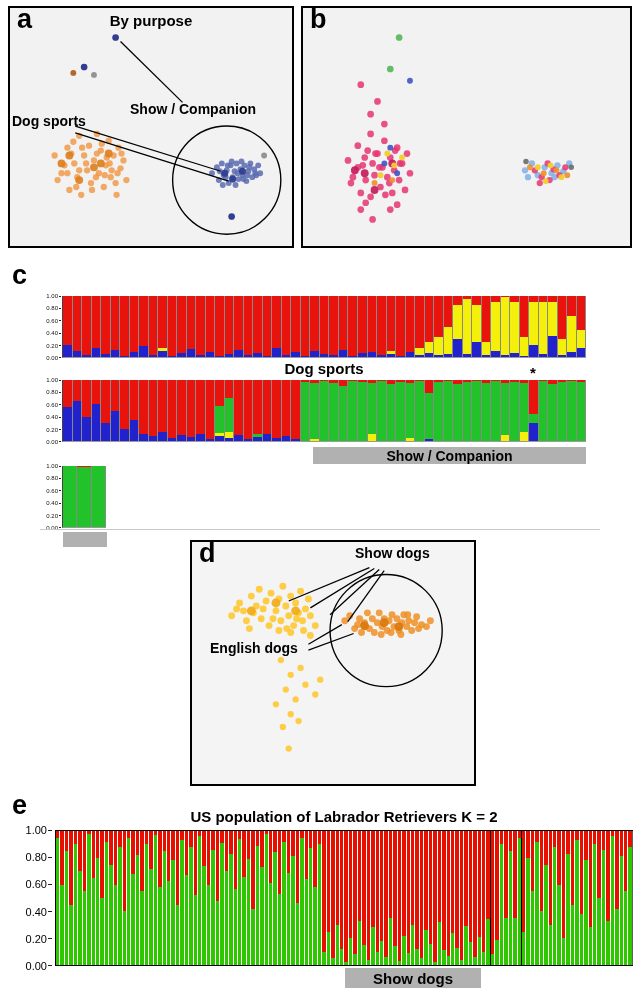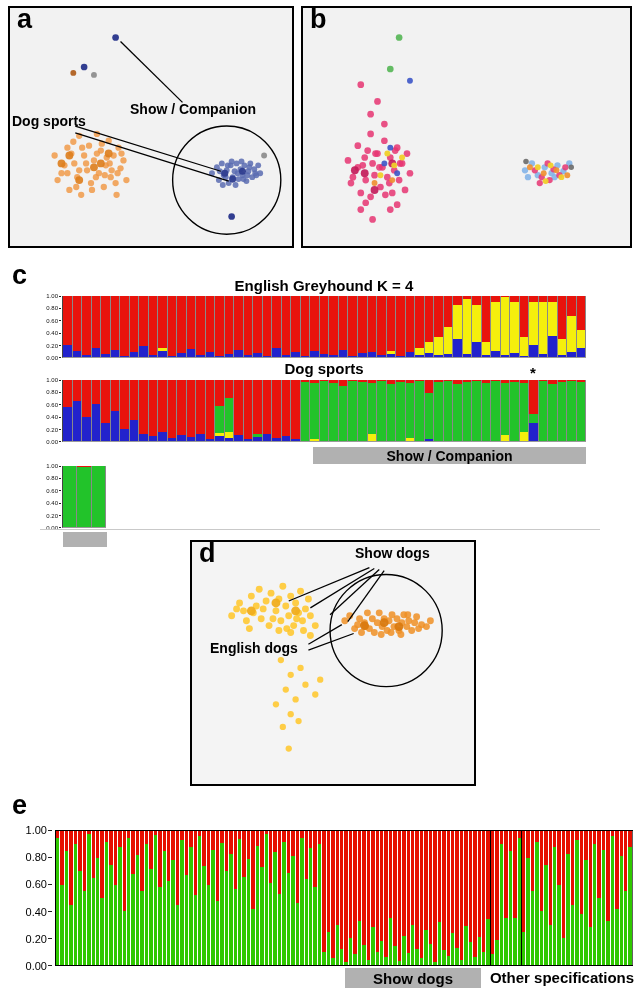--- a/index.html
+++ b/index.html
@@ -40,20 +40,21 @@
   .asterisk{position:absolute;font-size:15px;font-weight:bold;z-index:4;}
   .hairline{position:absolute;height:1px;background:#c9c9c9;z-index:1;}
 </style>
 </head>
 <body>
 
 <div class="page">
 
   <div class="panel" style="left:8px;top:6px;width:286px;height:242px;">
     <div class="panel-letter">a</div>
+    <div class="panel-title">By purpose</div>
     <svg class="scatter" viewBox="0 0 286 242">
         <circle cx="45" cy="150" r="3.2" fill="#f0953f" fill-opacity="0.8"></circle>
         <circle cx="52" cy="168" r="3.2" fill="#f0953f" fill-opacity="0.8"></circle>
         <circle cx="58" cy="142" r="3.2" fill="#f0953f" fill-opacity="0.8"></circle>
         <circle cx="60" cy="185" r="3.2" fill="#f0953f" fill-opacity="0.8"></circle>
         <circle cx="65" cy="158" r="3.2" fill="#f0953f" fill-opacity="0.8"></circle>
         <circle cx="68" cy="172" r="3.2" fill="#f0953f" fill-opacity="0.8"></circle>
         <circle cx="70" cy="130" r="3.2" fill="#f0953f" fill-opacity="0.8"></circle>
         <circle cx="72" cy="190" r="3.2" fill="#f0953f" fill-opacity="0.8"></circle>
         <circle cx="75" cy="150" r="3.2" fill="#f0953f" fill-opacity="0.8"></circle>
@@ -240,21 +241,20 @@
         <circle cx="238" cy="162" r="3" fill="#f0cf2a" fill-opacity="0.95"></circle>
         <circle cx="251" cy="160" r="3" fill="#f0cf2a" fill-opacity="0.95"></circle>
         <circle cx="262" cy="172" r="3" fill="#f0cf2a" fill-opacity="0.95"></circle>
         <circle cx="246" cy="176" r="3" fill="#f0cf2a" fill-opacity="0.95"></circle>
         <circle cx="272" cy="162" r="2.8" fill="#6a6a6a" fill-opacity="0.9"></circle>
         <circle cx="226" cy="156" r="2.8" fill="#6a6a6a" fill-opacity="0.9"></circle>
       </svg>
   </div>
 
   <div class="big-letter" style="left:12px;top:260px;">c</div>
-  <div class="sec-title" style="left:62px;top:277px;width:524px;">English Greyhound K = 4</div>
 
   <div class="struct-row c-plot" style="left:40px;top:296px;width:546px;height:62px;">
     <div class="yaxis">
         <div class="tick">
           <span>1.00</span>
           <i></i>
         </div>
         <div class="tick">
           <span>0.80</span>
           <i></i>
@@ -1132,20 +1132,21 @@
         <line x1="190" y1="28" x2="140" y2="74" stroke="#000" stroke-width="1.3"></line>
         <line x1="195" y1="29" x2="158" y2="81" stroke="#000" stroke-width="1.3"></line>
         <line x1="118" y1="104" x2="152" y2="84" stroke="#000" stroke-width="1.3"></line>
         <line x1="118" y1="110" x2="164" y2="93" stroke="#000" stroke-width="1.3"></line>
       </svg>
     <div class="annot" style="left:163px;top:3px;">Show dogs</div>
     <div class="annot" style="left:18px;top:98px;">English dogs</div>
   </div>
 
   <div class="big-letter" style="left:12px;top:790px;">e</div>
+  <div class="sec-title" style="left:55px;top:808px;width:578px;">US population of Labrador Retrievers K = 2</div>
 
   <div class="struct-row e-plot" style="left:18px;top:830px;width:615px;height:136px;">
     <div class="yaxis">
         <div class="tick">
           <span>1.00</span>
           <i></i>
         </div>
         <div class="tick">
           <span>0.80</span>
           <i></i>
@@ -1687,15 +1688,14 @@
         <div class="sbar">
           <div style="height: 88%; background: rgb(47, 200, 0);"></div>
           <div style="height: 12%; background: rgb(230, 15, 0);"></div>
         </div>
         <div class="vline" style="left: 75.3846%;"></div>
         <div class="vline" style="left: 80.7692%;"></div>
       </div>
   </div>
 
   <div class="gray-label" style="left:345px;top:968px;width:136px;height:20px;font-size:15px;">Show dogs</div>
-  <div class="section-label" style="left:487px;top:969px;width:150px;">Other specifications</div>
 
 </div>
 
 </body></html>

